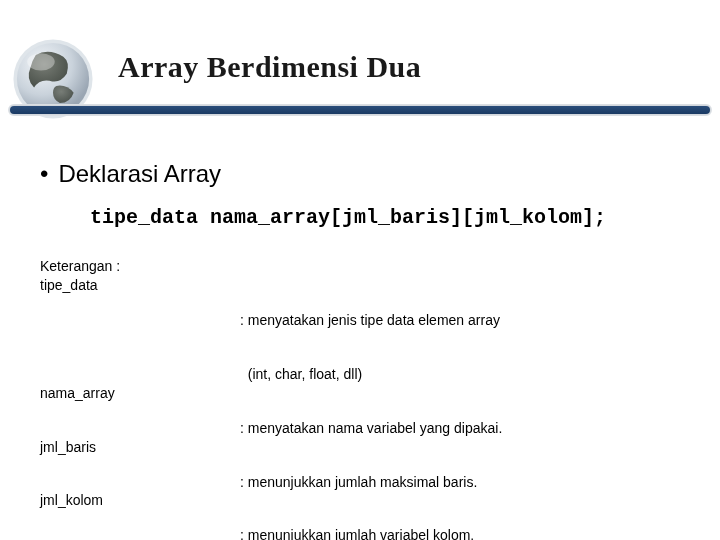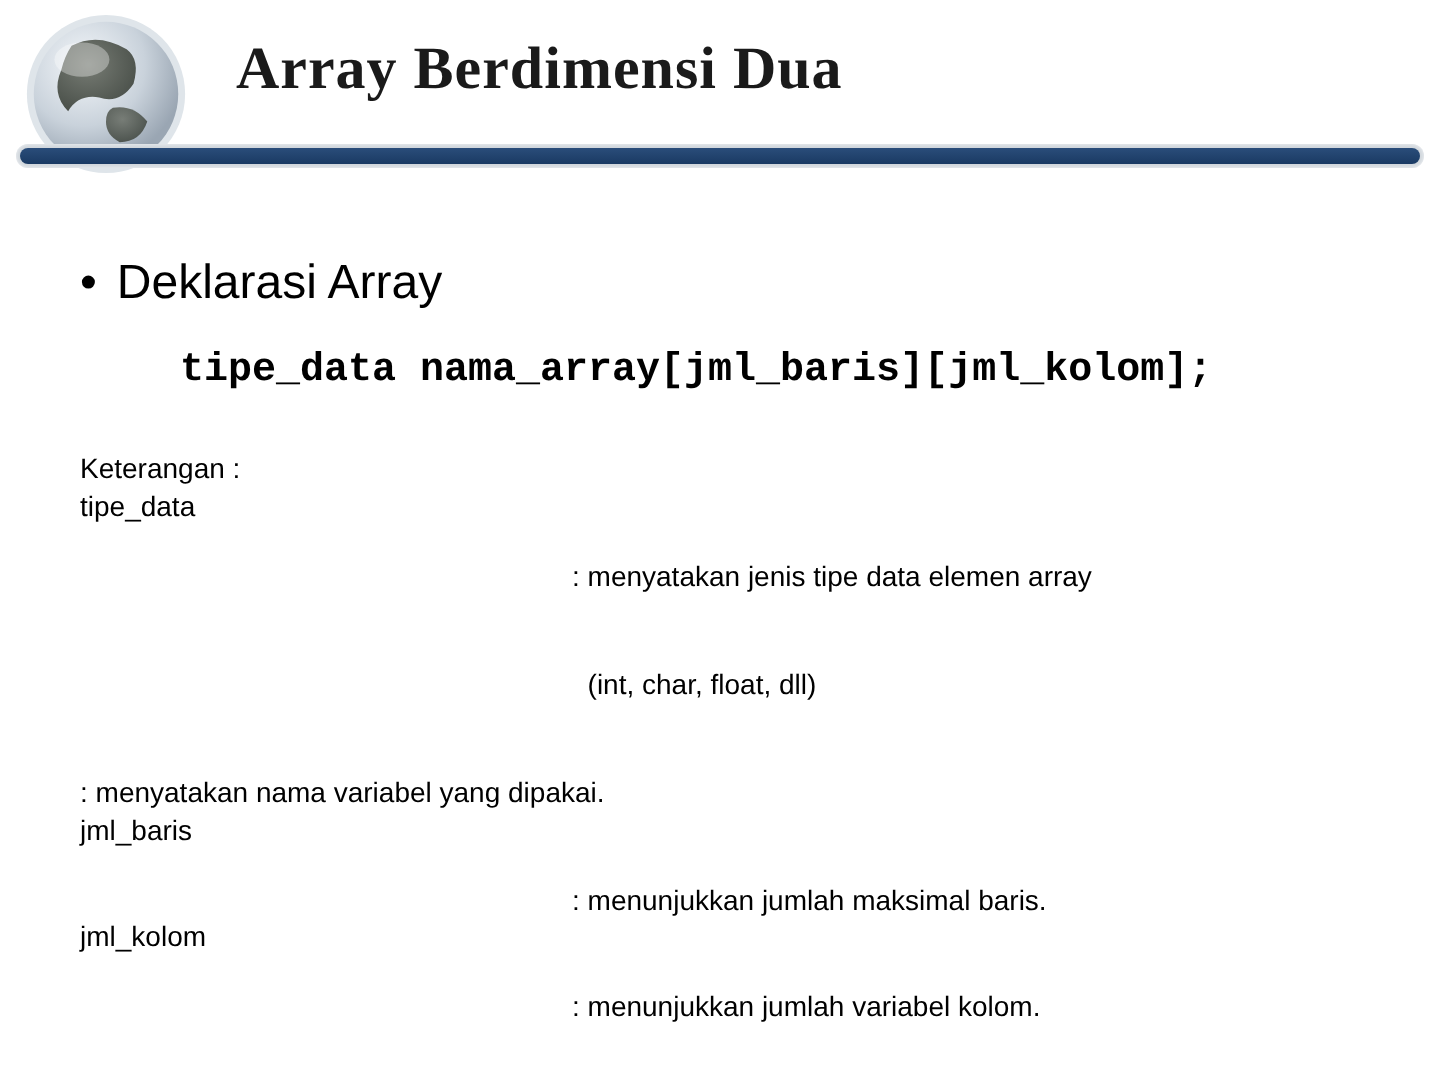--- a/index.html
+++ b/index.html
@@ -13,20 +13,21 @@
     overflow: hidden;
   }
   .slide {
     position: relative;
     width: 720px;
     height: 540px;
   }
   .header {
     position: relative;
     height: 90px;
+    margin-top: 32px;
   }
   .globe {
     position: absolute;
     left: 10px;
     top: 4px;
     width: 86px;
     height: 86px;
   }
   .title {
     position: absolute;
@@ -80,21 +81,20 @@
     margin-left: 50px;
     margin-bottom: 28px;
   }
   .desc {
     font-family: Verdana, Tahoma, sans-serif;
     font-size: 14px;
     line-height: 1.35;
   }
   .desc-row {
     display: flex;
-    gap: 46px;
   }
   .desc-term {
     width: 200px;
     flex: 0 0 200px;
   }
   .desc-def {
     flex: 1;
     margin-top: 35px;
   }
 </style>
@@ -137,20 +137,21 @@
       <div class="desc-row">
         <div class="desc-term">tipe_data</div>
         <div class="desc-def">: menyatakan jenis tipe data elemen array</div>
       </div>
       <div class="desc-row">
         <div class="desc-term"></div>
         <div class="desc-def" style="white-space:pre;">  (int, char, float, dll)</div>
       </div>
 
       <div class="desc-row">
+        <div class="desc-term">nama_array</div>
         <div class="desc-def">: menyatakan nama variabel yang dipakai.</div>
       </div>
 
       <div class="desc-row">
         <div class="desc-term">jml_baris</div>
         <div class="desc-def">: menunjukkan jumlah maksimal baris.</div>
       </div>
 
       <div class="desc-row">
         <div class="desc-term">jml_kolom</div>

